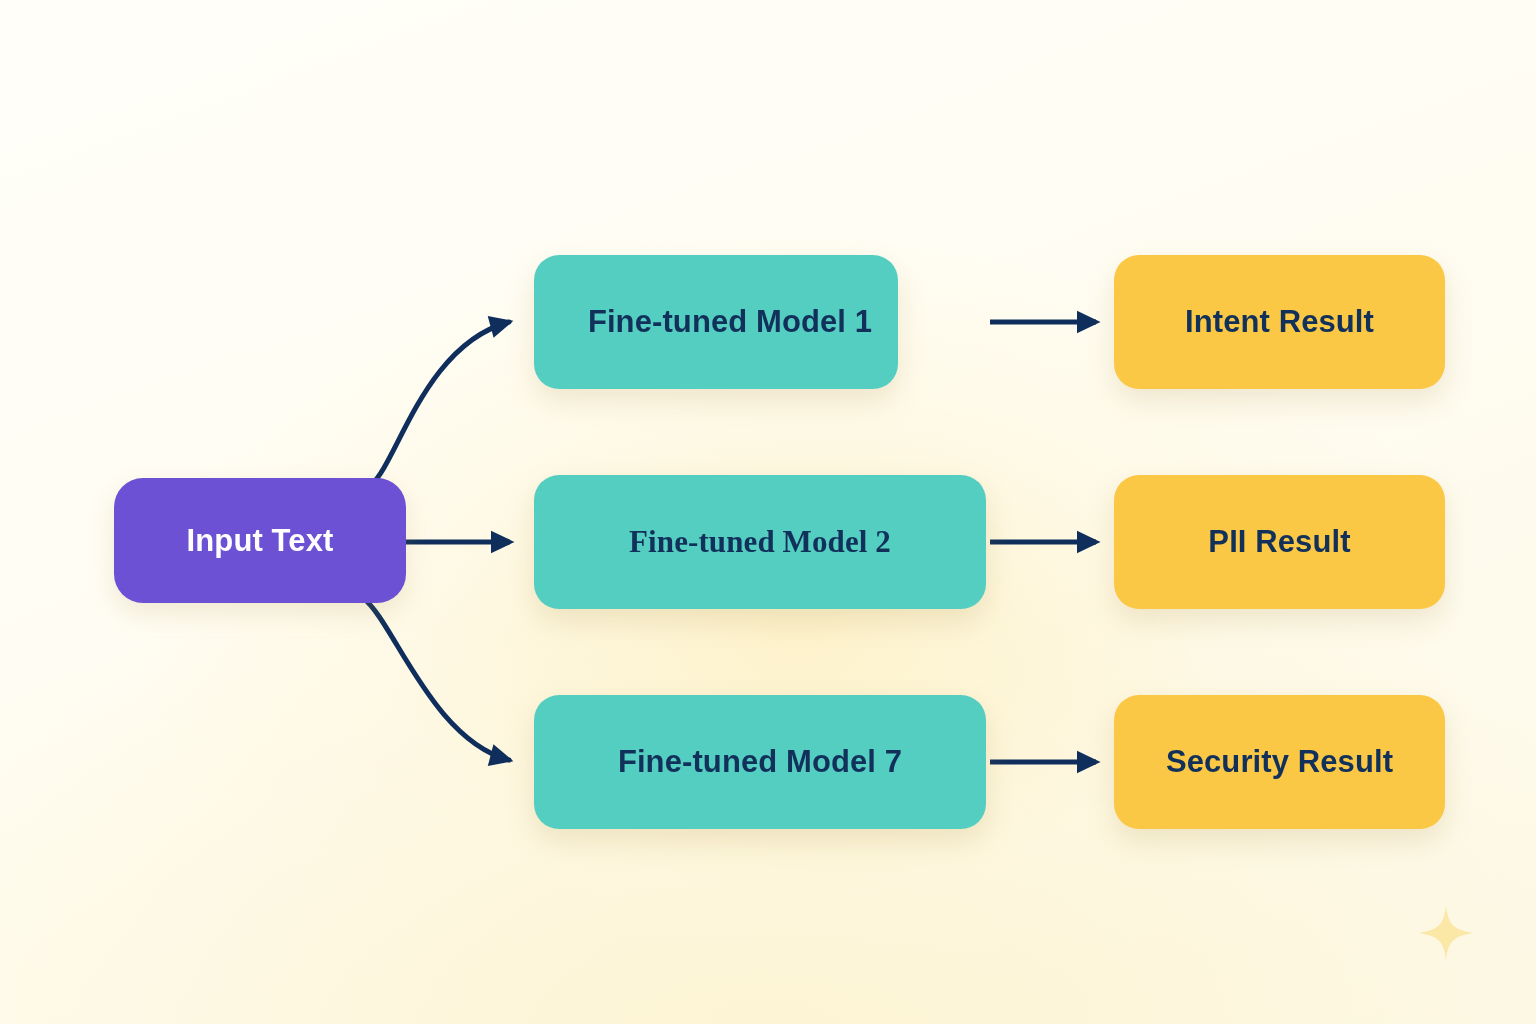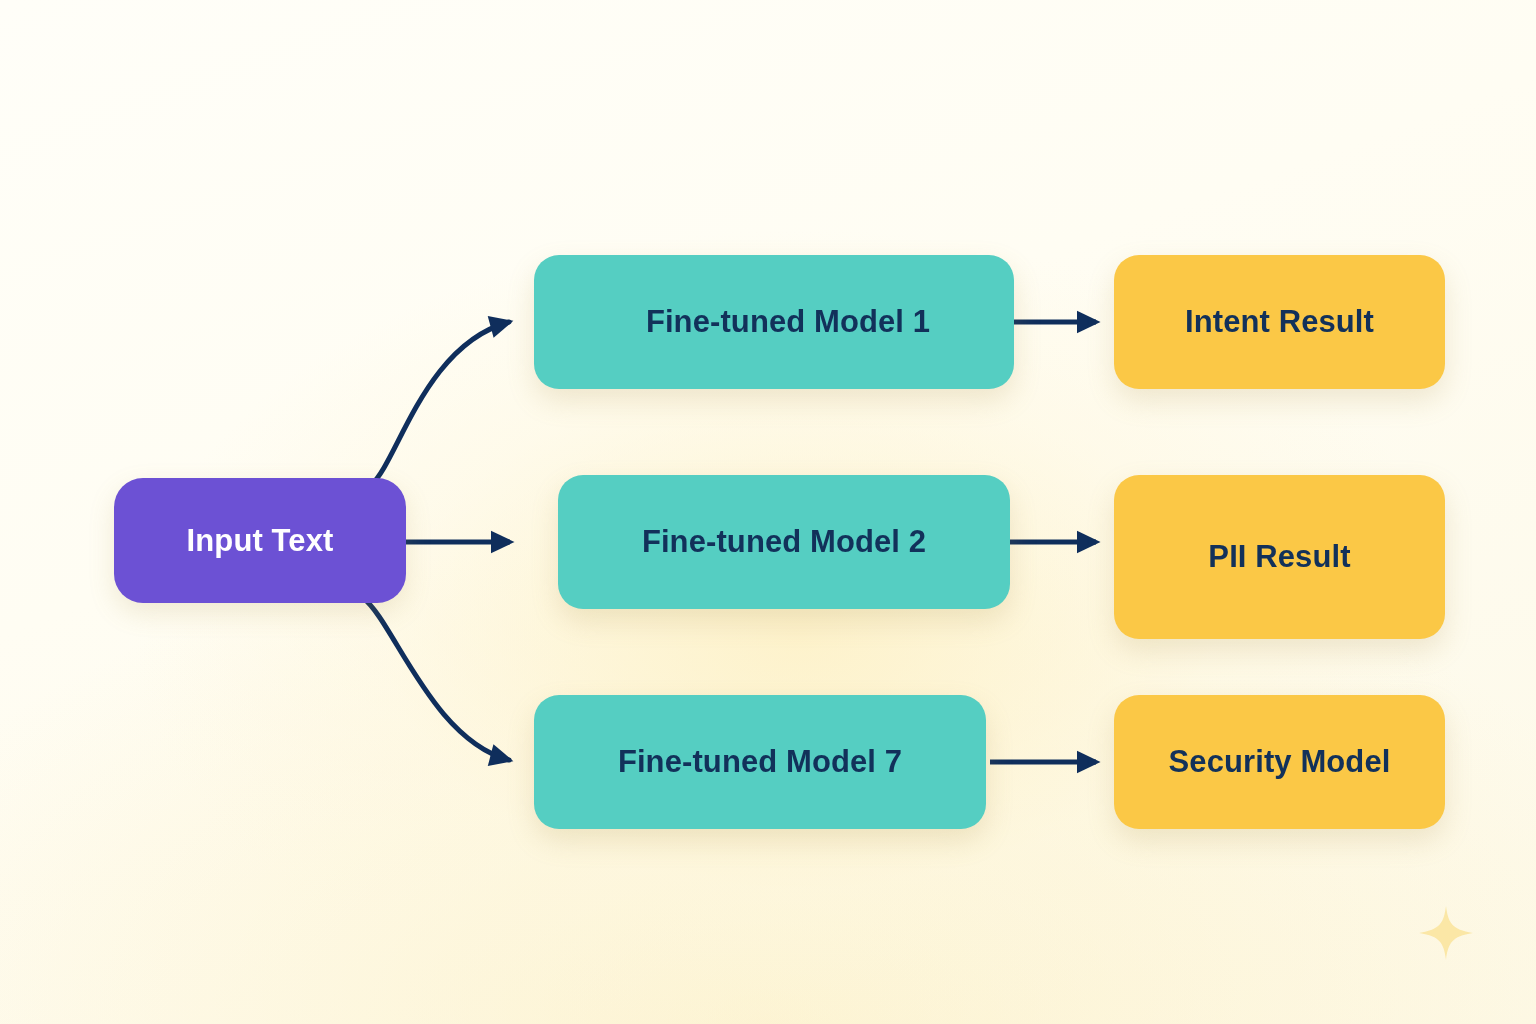--- a/index.html
+++ b/index.html
@@ -94,41 +94,41 @@
 
     <path d="M 990,542 L 1096,542" fill="none" stroke="#0f2e5c" stroke-width="5" marker-end="url(#arrowhead)"></path>
 
     <path d="M 990,762 L 1096,762" fill="none" stroke="#0f2e5c" stroke-width="5" marker-end="url(#arrowhead)"></path>
   </svg>
 
   <div class="node node-input" style="left:85px; top:478px; width:292px; height:125px;margin-left:29px;">
     <span>Input Text</span>
   </div>
 
-  <div class="node node-model" style="left:534px; top:255px; width:480px; height:134px;padding-left:28px;">
+  <div class="node node-model" style="left:534px; top:255px; width:364px; height:134px;padding-left:28px;">
     <span>Fine-tuned Model 1</span>
   </div>
 
-  <div class="node node-model" style="left:558px; top:475px; width:452px; height:134px;">
+  <div class="node node-model" style="left:534px; top:475px; width:452px; height:134px;font-family:Liberation Serif, serif;">
     <span>Fine-tuned Model 2</span>
   </div>
 
   <div class="node node-model" style="left:534px; top:695px; width:452px; height:134px;">
     <span>Fine-tuned Model 7</span>
   </div>
 
   <div class="node node-result" style="left:1114px; top:255px; width:331px; height:134px;">
     <span>Intent Result</span>
   </div>
 
-  <div class="node node-result" style="left:1114px; top:475px; width:331px; height:164px;">
+  <div class="node node-result" style="left:1114px; top:475px; width:331px; height:134px;">
     <span>PII Result</span>
   </div>
 
   <div class="node node-result" style="left:1114px; top:695px; width:331px; height:134px;">
-    <span>Security Model</span>
+    <span>Security Result</span>
   </div>
 
   <svg class="sparkle" style="left:1418px; top:905px;" width="56" height="56" viewBox="0 0 100 100" xmlns="http://www.w3.org/2000/svg">
     <path d="M50 2 C54 32 60 44 98 50 C60 56 54 68 50 98 C46 68 40 56 2 50 C40 44 46 32 50 2 Z" fill="#fbe7a6"></path>
   </svg>
 
 </div>
 
 </body></html>

